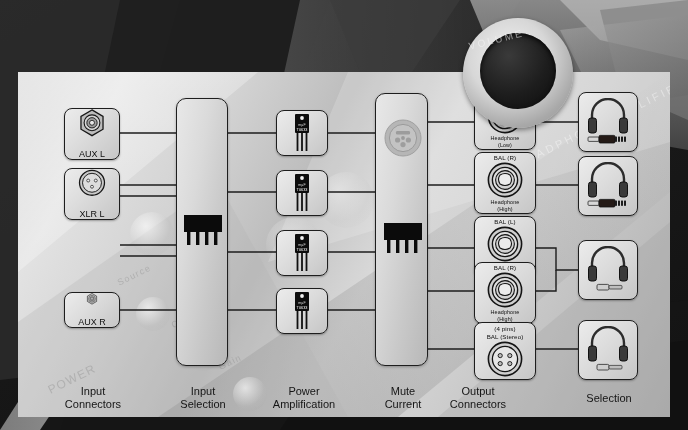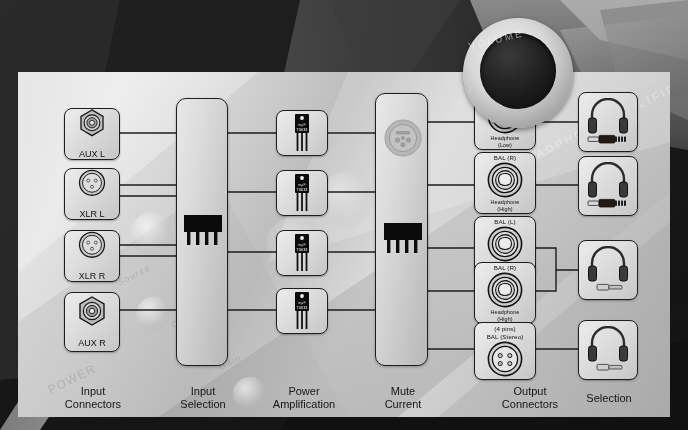--- a/index.html
+++ b/index.html
@@ -289,32 +289,22 @@
     <svg class="jack-xlr" viewBox="0 0 32 32">
       <circle cx="16" cy="16" r="14.5" fill="#cacaca" stroke="#171717" stroke-width="1.5"></circle>
       <circle cx="16" cy="16" r="11" fill="#dddddd" stroke="#171717" stroke-width="1.1"></circle>
       <circle cx="11.6" cy="13.4" r="1.7" fill="#f0f0f0" stroke="#171717" stroke-width=".8"></circle>
       <circle cx="20.4" cy="13.4" r="1.7" fill="#f0f0f0" stroke="#171717" stroke-width=".8"></circle>
       <circle cx="16" cy="20.6" r="1.7" fill="#f0f0f0" stroke="#171717" stroke-width=".8"></circle>
     </svg>
     <div class="node-label">XLR L</div>
   </div>
 
-  <div class="node" style="left:64px; top:230px; width:56px; height:52px;">
-    <svg class="jack-xlr" viewBox="0 0 32 32">
-      <circle cx="16" cy="16" r="14.5" fill="#cacaca" stroke="#171717" stroke-width="1.5"></circle>
-      <circle cx="16" cy="16" r="11" fill="#dddddd" stroke="#171717" stroke-width="1.1"></circle>
-      <circle cx="11.6" cy="13.4" r="1.7" fill="#f0f0f0" stroke="#171717" stroke-width=".8"></circle>
-      <circle cx="20.4" cy="13.4" r="1.7" fill="#f0f0f0" stroke="#171717" stroke-width=".8"></circle>
-      <circle cx="16" cy="20.6" r="1.7" fill="#f0f0f0" stroke="#171717" stroke-width=".8"></circle>
-    </svg>
-    <div class="node-label">XLR R</div>
-  </div>
-
-  <div class="node" style="left:64px; top:292px; width:56px; height:60px;">
+
+  <div class="node" style="left:64px; top:292px; width:56px; height:36px;">
     <svg class="jack-rca" viewBox="0 0 30 30">
       <polygon points="15,1 27,8 27,22 15,29 3,22 3,8" fill="#bcbcbc" stroke="#171717" stroke-width="1.4"></polygon>
       <circle cx="15" cy="15" r="8.6" fill="#d5d5d5" stroke="#171717" stroke-width="1.2"></circle>
       <circle cx="15" cy="15" r="5.6" fill="#9e9e9e" stroke="#171717" stroke-width="1"></circle>
       <circle cx="15" cy="15" r="2.7" fill="#e8e8e8" stroke="#171717" stroke-width=".9"></circle>
     </svg>
     <div class="node-label">AUX R</div>
   </div>
 
   <div class="vblock" style="left:176px; top:98px; width:52px; height:268px;">
@@ -509,17 +499,17 @@
   <div id="volume-label">VOLUME</div>
 
   <div class="caption" style="left:52px;  top:385px; width:82px;">Input
 Connectors</div>
   <div class="caption" style="left:162px; top:385px; width:82px;">Input
 Selection</div>
   <div class="caption" style="left:254px; top:385px; width:100px;">Power
 Amplification</div>
   <div class="caption" style="left:362px; top:385px; width:82px;">Mute
 Current</div>
-  <div class="caption" style="left:488px; top:385px; width:84px;">Output
+  <div class="caption" style="left:436px; top:385px; width:84px;">Output
 Connectors</div>
   <div class="caption" style="left:566px; top:392px; width:86px;">Selection</div>
 
 </div>
 
 </body></html>

